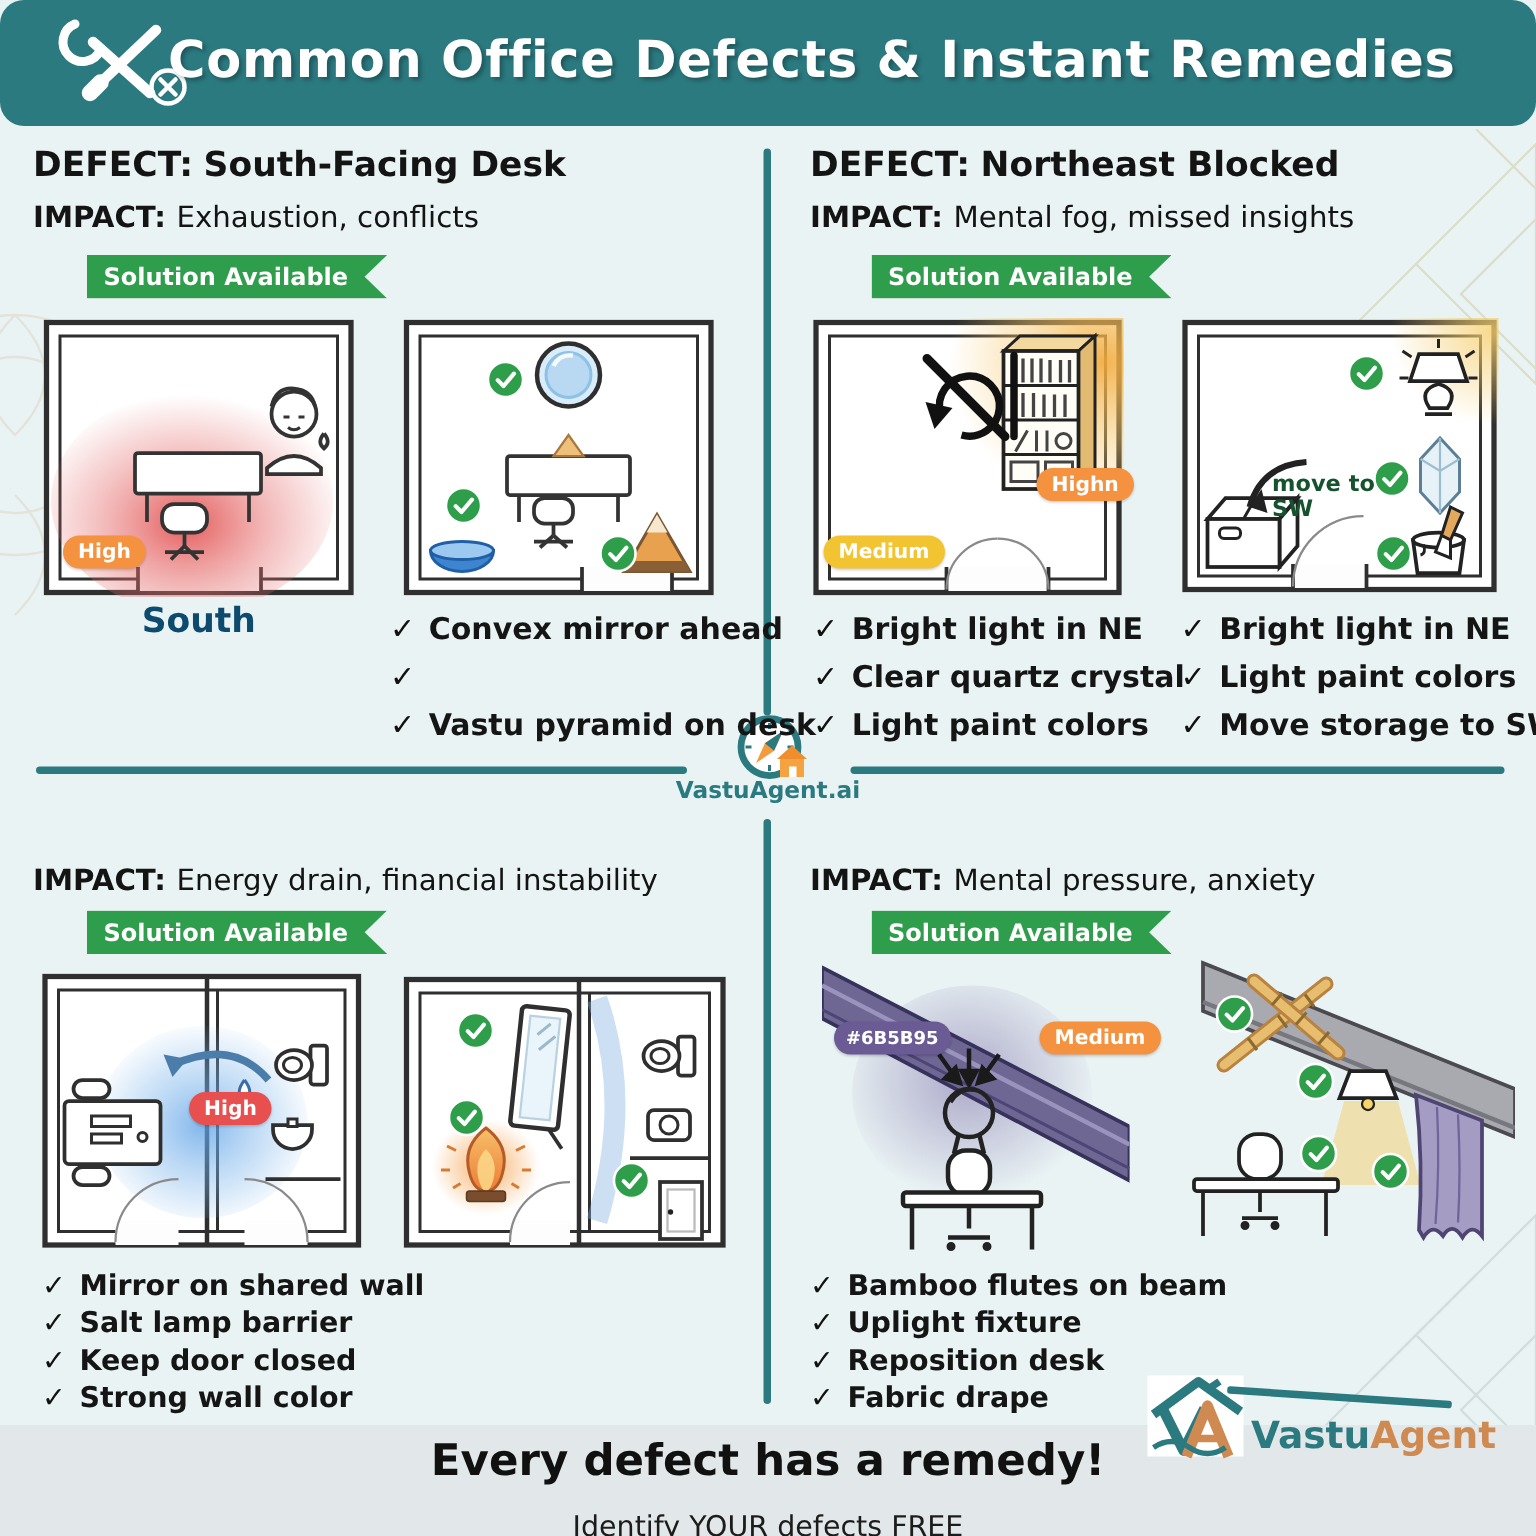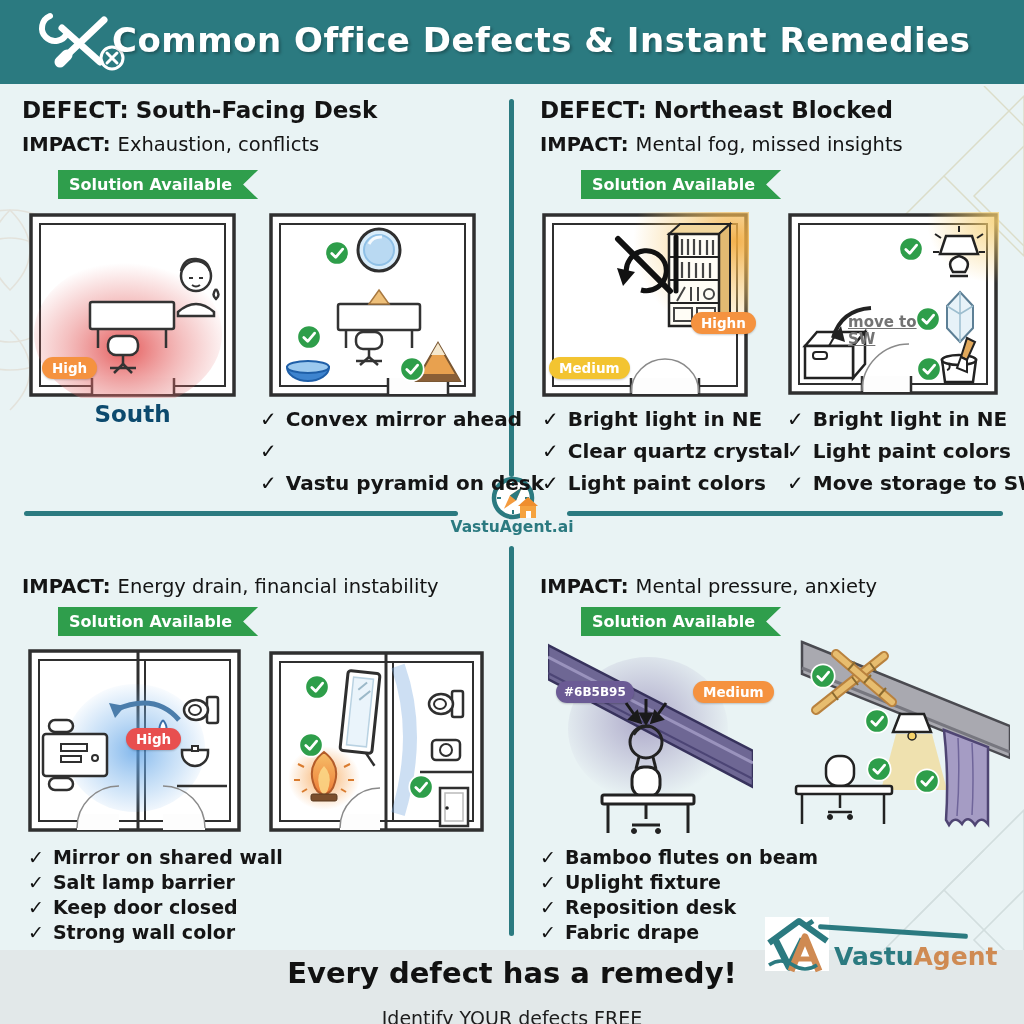--- a/index.html
+++ b/index.html
@@ -1,20 +1,20 @@
 <!DOCTYPE html>
 <html><head>
 <meta charset="utf-8">
 <style>
   html,body{margin:0;padding:0;background:#cfd8d8;}
   #poster{position:relative;width:1024px;height:1024px;background:#e9f3f4;overflow:hidden;
           font-family:"DejaVu Sans","Liberation Sans",sans-serif;color:#141414;}
   .abs{position:absolute;}
   
-  .header{position:absolute;left:0;top:0;width:1024px;height:84px;background:#2b7a80;}
+  .header{position:absolute;left:0;top:0;width:1024px;height:84px;background:#2b7a80;border-radius:16px;}
   .header-title{position:absolute;left:112px;top:20px;font-size:34px;font-weight:800;color:#ffffff;
                 letter-spacing:.5px;text-shadow:2px 2px 3px rgba(0,0,0,.28);white-space:nowrap;}
   
   .defect-line{font-size:23px;font-weight:800;white-space:nowrap;}
   .defect-line .val{font-weight:700;}
   .impact-line{font-size:19.5px;white-space:nowrap;}
   .impact-line .lbl{font-weight:800;}
   .lbl{margin-right:7px;}
   
   .ribbon{background:#2f9e4c;color:#fff;font-weight:700;font-size:16px;padding:5px 26px 5px 11px;
@@ -31,21 +31,21 @@
   .check-list{position:absolute;}
   .check-row{display:flex;align-items:baseline;margin-bottom:8px;}
   .check-row .tick{font-size:20px;font-weight:400;margin-right:9px;color:#111;}
   .check-row .txt{font-size:20px;font-weight:600;color:#151515;white-space:nowrap;}
   .check-list.tight .check-row{margin-bottom:3px;}
   .check-list.tight .tick,.check-list.tight .txt{font-size:19px;}
   
   .divider{position:absolute;background:#2b7a80;border-radius:3px;}
   
   .south-label{position:absolute;font-size:23px;font-weight:700;text-align:center;color:#0c4a6e;}
-  .annotation{position:absolute;font-size:15px;font-weight:600;line-height:1.15;color:#737373;text-decoration:underline;}
+  .annotation{position:absolute;font-size:15px;font-weight:600;line-height:1.15;color:#14532d;}
   .brand-center{position:absolute;font-size:15.5px;font-weight:700;color:#2b7a80;text-align:center;}
   
   .footer-band{position:absolute;left:0;top:950px;width:1024px;height:74px;background:#e2e8e9;}
   .footer-headline{position:absolute;left:0;top:956px;width:1024px;text-align:center;
                    font-size:29px;font-weight:700;color:#111;}
   .footer-subline{position:absolute;left:0;top:995px;width:1024px;text-align:center;
                   font-size:19px;font-weight:500;color:#1c1c1c;margin-top:12px;}
   .logo-card{position:absolute;left:765px;top:917px;width:64px;height:54px;background:#ffffff;}
   .logo-roofline{position:absolute;left:818px;top:929px;width:150px;height:5px;background:#2b7a80;
                  transform:rotate(3.8deg);border-radius:2px;}

